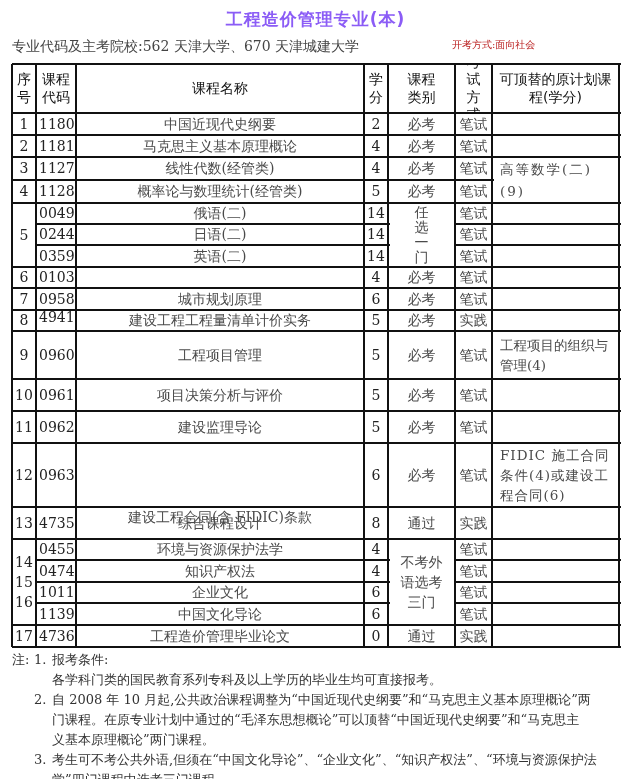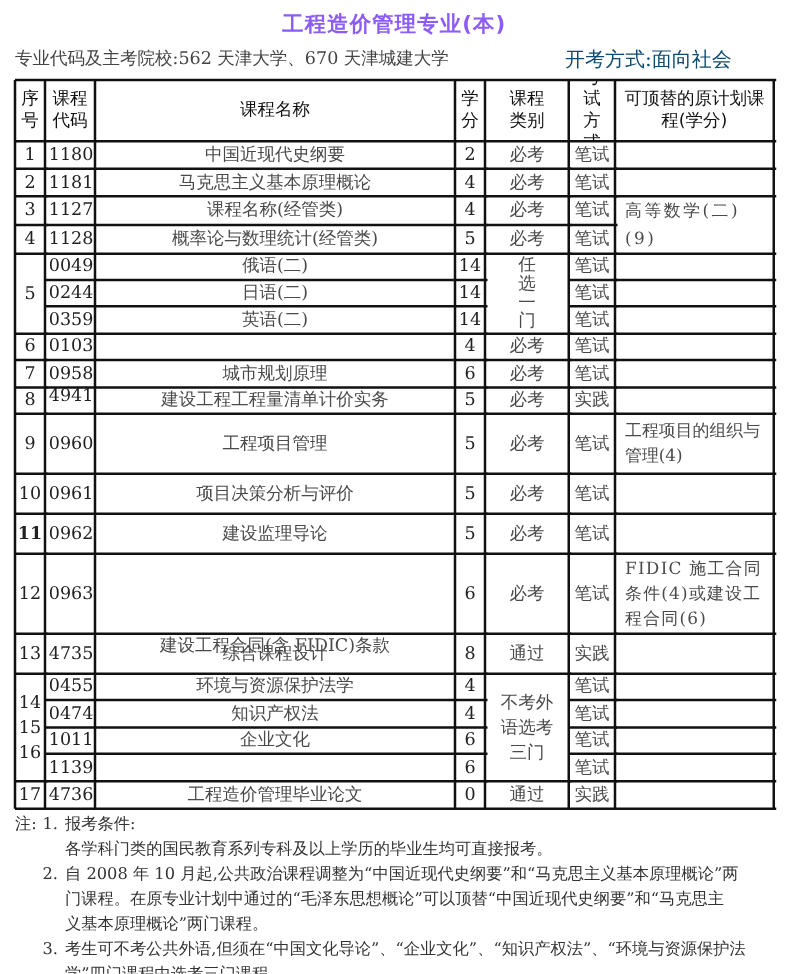--- a/index.html
+++ b/index.html
@@ -2,21 +2,21 @@
 <html><head>
 <meta charset="utf-8">
 <style>
   html, body { margin:0; padding:0; background:#ffffff; }
   body { width:631px; height:779px; position:relative; overflow:hidden;
          font-family: "DejaVu Serif", "Liberation Serif", serif; color:#222; }
   .title { position:absolute; left:0; top:8px; width:631px; text-align:center;
            font-family:"DejaVu Sans","Liberation Sans",sans-serif; font-weight:bold;
            font-size:17px; color:#8b5cf6; letter-spacing:1px; }
   .sub-left { position:absolute; left:12px; top:38px; font-size:14px; color:#444; white-space:nowrap; }
-  .sub-right { position:absolute; left:452px; top:38px; font-size:16px; color:#0c4a6e; white-space:nowrap; }
+  .sub-right { position:absolute; left:452px; top:38px; font-size:10px; color:#b91c1c; white-space:nowrap; }
   .grid { position:absolute; left:0; top:0; width:631px; height:779px; }
   .cell { position:absolute; box-sizing:border-box; display:flex; align-items:center;
           justify-content:center; text-align:center; font-size:14px; color:#4a4a4a;
           line-height:1.2; overflow:hidden; }
   .cell.left { justify-content:flex-start; text-align:left; padding-left:3px; }
   .cell.num { color:#222; }
   .cell.hdr { font-family:"DejaVu Sans","Liberation Sans",sans-serif; font-size:14px; color:#111; line-height:1.25; }
   .cell.repl { justify-content:flex-start; text-align:left; padding:0 6px 0 8px; font-size:13.5px; }
   .vline { position:absolute; width:1.5px; background:#111; }
   .hline { position:absolute; height:1.5px; background:#111; }
@@ -50,21 +50,21 @@
     <div class="cell repl" style="left: 492px; width: 127px; top: 113px; height: 22px;"></div>
     <div class="cell num" style="left: 12px; width: 24px; top: 135px; height: 22px;">2</div>
     <div class="cell num left" style="left: 36px; width: 40px; top: 135px; height: 22px;">1181</div>
     <div class="cell " style="left: 76px; width: 288px; top: 135px; height: 22px;">马克思主义基本原理概论</div>
     <div class="cell num" style="left: 364px; width: 24px; top: 135px; height: 22px;">4</div>
     <div class="cell " style="left: 388px; width: 67px; top: 135px; height: 22px;">必考</div>
     <div class="cell " style="left: 455px; width: 37px; top: 135px; height: 22px;">笔试</div>
     <div class="cell repl" style="left: 492px; width: 127px; top: 135px; height: 22px;"></div>
     <div class="cell num" style="left: 12px; width: 24px; top: 157px; height: 23px;">3</div>
     <div class="cell num left" style="left: 36px; width: 40px; top: 157px; height: 23px;">1127</div>
-    <div class="cell " style="left: 76px; width: 288px; top: 157px; height: 23px;">课程名称(经管类)</div>
+    <div class="cell " style="left: 76px; width: 288px; top: 157px; height: 23px;">线性代数(经管类)</div>
     <div class="cell num" style="left: 364px; width: 24px; top: 157px; height: 23px;">4</div>
     <div class="cell " style="left: 388px; width: 67px; top: 157px; height: 23px;">必考</div>
     <div class="cell " style="left: 455px; width: 37px; top: 157px; height: 23px;">笔试</div>
     <div class="cell repl" style="left: 492px; width: 127px; top: 157px; height: 46px; line-height: 22px; letter-spacing: 2px;">高等数学(二)(9)</div>
     <div class="cell num" style="left: 12px; width: 24px; top: 180px; height: 23px;">4</div>
     <div class="cell num left" style="left: 36px; width: 40px; top: 180px; height: 23px;">1128</div>
     <div class="cell " style="left: 76px; width: 288px; top: 180px; height: 23px;">概率论与数理统计(经管类)</div>
     <div class="cell num" style="left: 364px; width: 24px; top: 180px; height: 23px;">5</div>
     <div class="cell " style="left: 388px; width: 67px; top: 180px; height: 23px;">必考</div>
     <div class="cell " style="left: 455px; width: 37px; top: 180px; height: 23px;">笔试</div>
@@ -112,21 +112,21 @@
     <div class="cell " style="left: 388px; width: 67px; top: 331px; height: 48px;">必考</div>
     <div class="cell " style="left: 455px; width: 37px; top: 331px; height: 48px;">笔试</div>
     <div class="cell repl" style="left: 492px; width: 127px; top: 331px; height: 48px; line-height: 20px;">工程项目的组织与管理(4)</div>
     <div class="cell num" style="left: 12px; width: 24px; top: 379px; height: 32px;">10</div>
     <div class="cell num left" style="left: 36px; width: 40px; top: 379px; height: 32px;">0961</div>
     <div class="cell " style="left: 76px; width: 288px; top: 379px; height: 32px;">项目决策分析与评价</div>
     <div class="cell num" style="left: 364px; width: 24px; top: 379px; height: 32px;">5</div>
     <div class="cell " style="left: 388px; width: 67px; top: 379px; height: 32px;">必考</div>
     <div class="cell " style="left: 455px; width: 37px; top: 379px; height: 32px;">笔试</div>
     <div class="cell repl" style="left: 492px; width: 127px; top: 379px; height: 32px;"></div>
-    <div class="cell num" style="left: 12px; width: 24px; top: 411px; height: 32px; font-weight: bold;">11</div>
+    <div class="cell num" style="left: 12px; width: 24px; top: 411px; height: 32px;">11</div>
     <div class="cell num left" style="left: 36px; width: 40px; top: 411px; height: 32px;">0962</div>
     <div class="cell " style="left: 76px; width: 288px; top: 411px; height: 32px;">建设监理导论</div>
     <div class="cell num" style="left: 364px; width: 24px; top: 411px; height: 32px;">5</div>
     <div class="cell " style="left: 388px; width: 67px; top: 411px; height: 32px;">必考</div>
     <div class="cell " style="left: 455px; width: 37px; top: 411px; height: 32px;">笔试</div>
     <div class="cell repl" style="left: 492px; width: 127px; top: 411px; height: 32px;"></div>
     <div class="cell num" style="left: 12px; width: 24px; top: 443px; height: 64px;">12</div>
     <div class="cell num left" style="left: 36px; width: 40px; top: 443px; height: 64px;">0963</div>
     <div class="cell " style="left: 76px; width: 288px; top: 443px; height: 64px; margin-top: 42px;">建设工程合同(含 FIDIC)条款</div>
     <div class="cell num" style="left: 364px; width: 24px; top: 443px; height: 64px;">6</div>
@@ -155,20 +155,21 @@
     <div class="cell " style="left: 76px; width: 288px; top: 560px; height: 22px;">知识产权法</div>
     <div class="cell num" style="left: 364px; width: 24px; top: 560px; height: 22px;">4</div>
     <div class="cell " style="left: 455px; width: 37px; top: 560px; height: 22px;">笔试</div>
     <div class="cell repl" style="left: 492px; width: 127px; top: 560px; height: 22px;"></div>
     <div class="cell num left" style="left: 36px; width: 40px; top: 582px; height: 21px;">1011</div>
     <div class="cell " style="left: 76px; width: 288px; top: 582px; height: 21px;">企业文化</div>
     <div class="cell num" style="left: 364px; width: 24px; top: 582px; height: 21px;">6</div>
     <div class="cell " style="left: 455px; width: 37px; top: 582px; height: 21px;">笔试</div>
     <div class="cell repl" style="left: 492px; width: 127px; top: 582px; height: 21px;"></div>
     <div class="cell num left" style="left: 36px; width: 40px; top: 603px; height: 22px;">1139</div>
+    <div class="cell " style="left: 76px; width: 288px; top: 603px; height: 22px;">中国文化导论</div>
     <div class="cell num" style="left: 364px; width: 24px; top: 603px; height: 22px;">6</div>
     <div class="cell " style="left: 455px; width: 37px; top: 603px; height: 22px;">笔试</div>
     <div class="cell repl" style="left: 492px; width: 127px; top: 603px; height: 22px;"></div>
     <div class="cell num" style="left: 12px; width: 24px; top: 625px; height: 22px;">17</div>
     <div class="cell num left" style="left: 36px; width: 40px; top: 625px; height: 22px;">4736</div>
     <div class="cell " style="left: 76px; width: 288px; top: 625px; height: 22px;">工程造价管理毕业论文</div>
     <div class="cell num" style="left: 364px; width: 24px; top: 625px; height: 22px;">0</div>
     <div class="cell " style="left: 388px; width: 67px; top: 625px; height: 22px;">通过</div>
     <div class="cell " style="left: 455px; width: 37px; top: 625px; height: 22px;">实践</div>
     <div class="cell repl" style="left: 492px; width: 127px; top: 625px; height: 22px;"></div>

